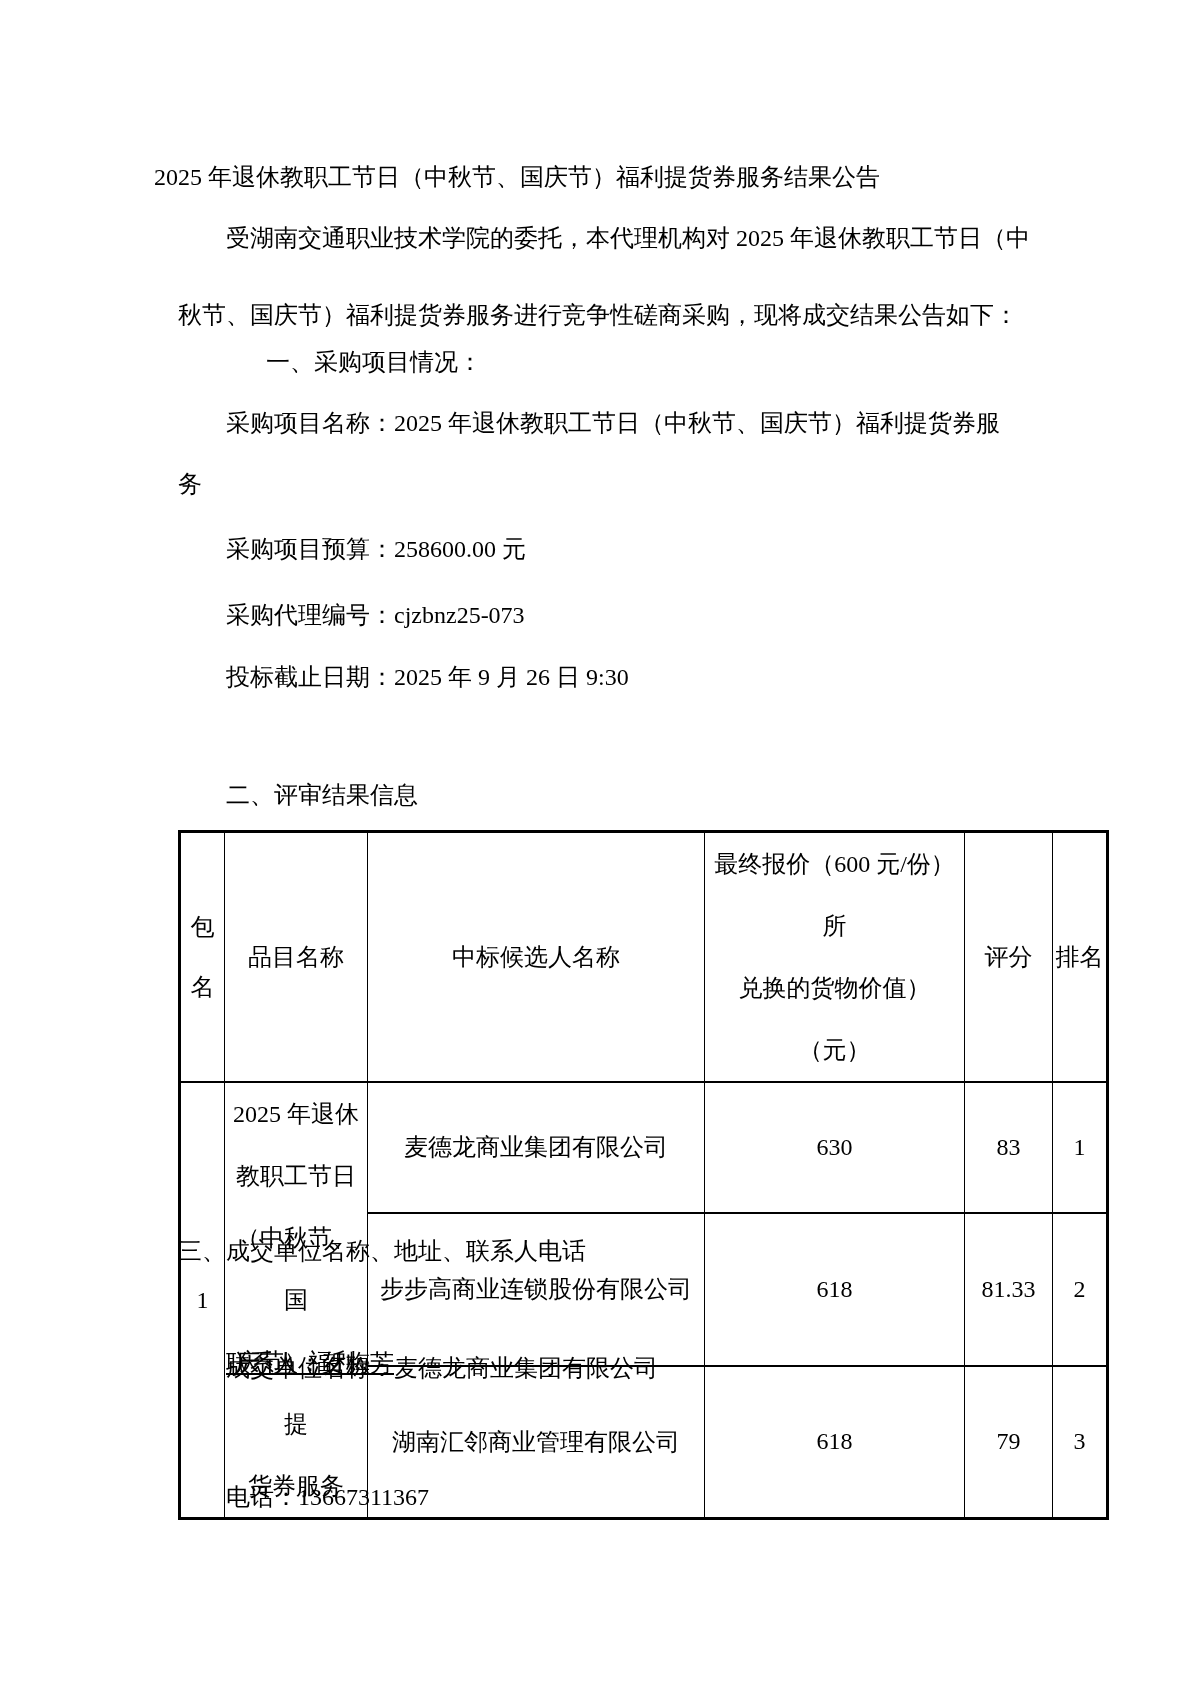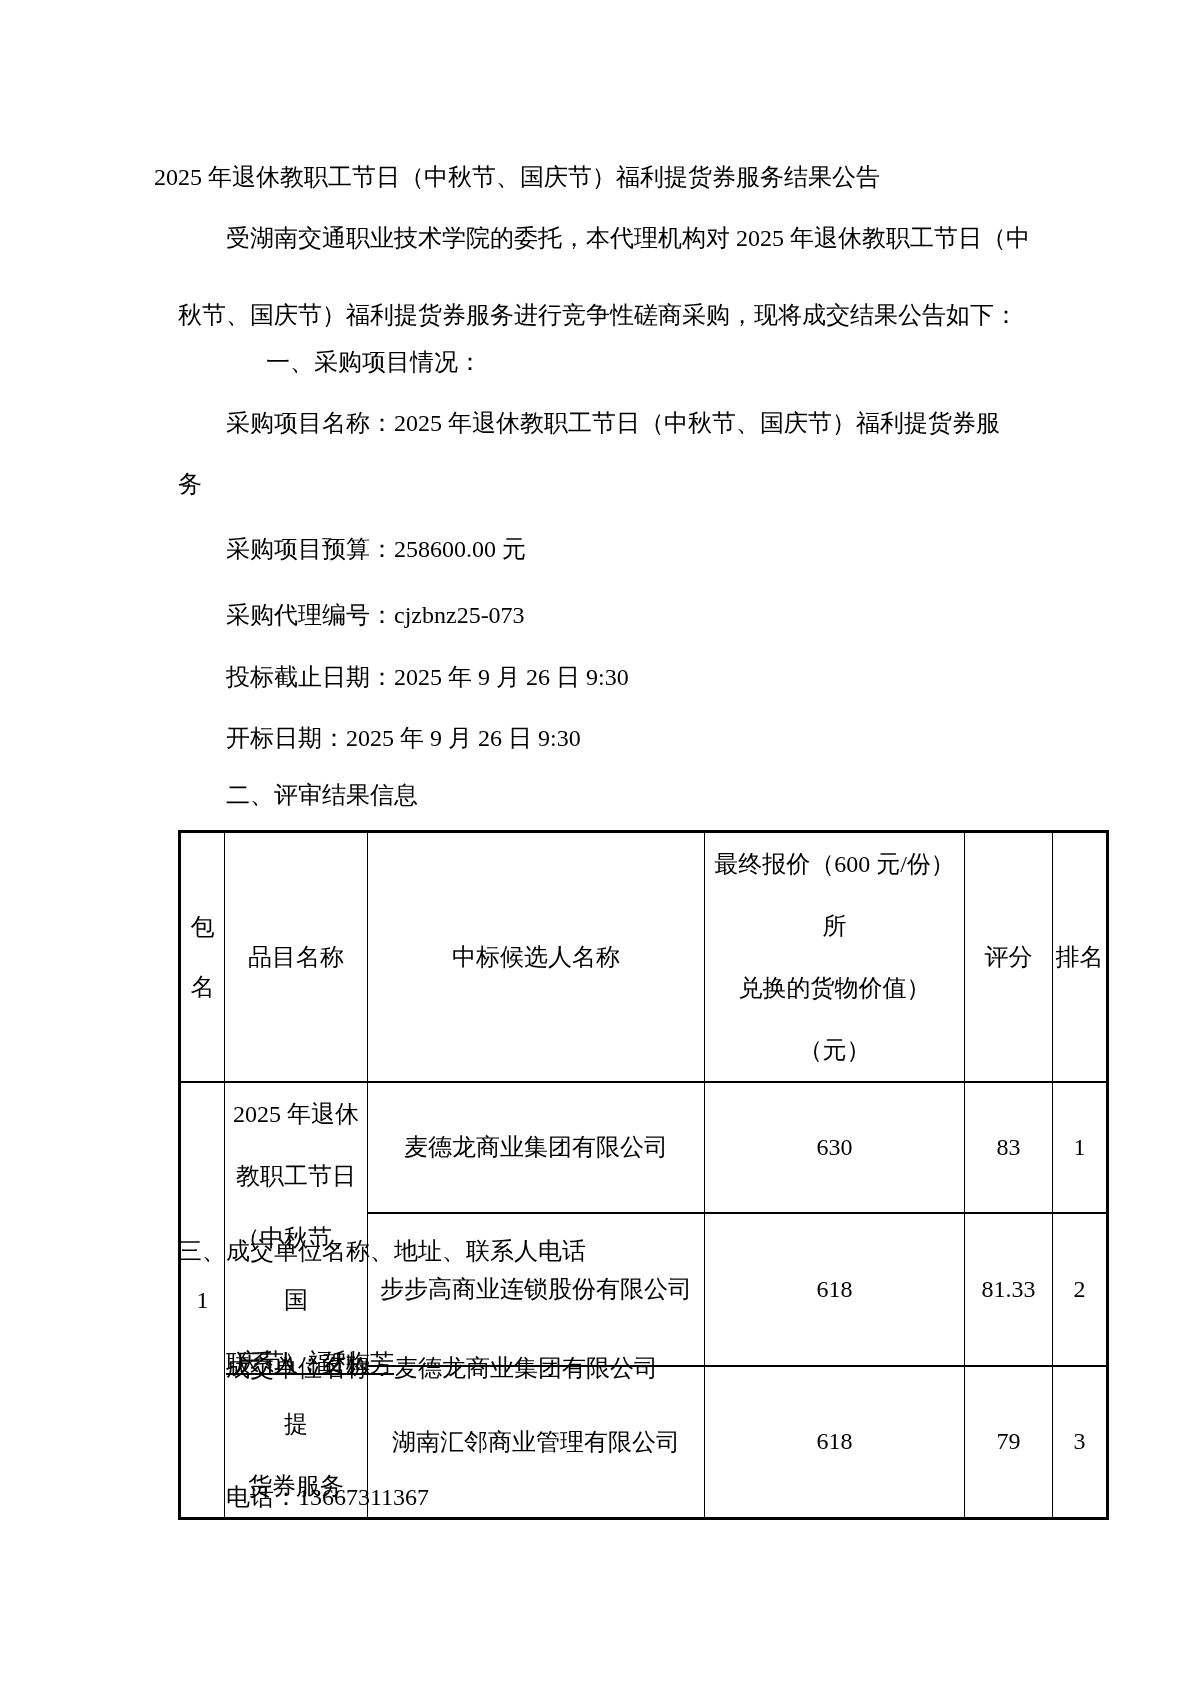--- a/index.html
+++ b/index.html
@@ -53,21 +53,20 @@
   <div class="line indent" style="top:408px;">采购项目名称：2025 年退休教职工节日（中秋节、国庆节）福利提货券服</div>
 
   <div class="line margin" style="top:469px;">务</div>
 
   <div class="line indent" style="top:534px;">采购项目预算：258600.00 元</div>
 
   <div class="line indent" style="top:600px;">采购代理编号：cjzbnz25-073</div>
 
   <div class="line indent" style="top:662px;">投标截止日期：2025 年 9 月 26 日 9:30</div>
 
-  <div class="line indent" style="top:723px;">开标日期：2025 年 9 月 26 日 9:30</div>
 
   <div class="line indent" style="top:780px;">二、评审结果信息</div>
 
   <table class="results">
     <colgroup>
       <col style="width:45px">
       <col style="width:143px">
       <col style="width:337px">
       <col style="width:260px">
       <col style="width:88px">

